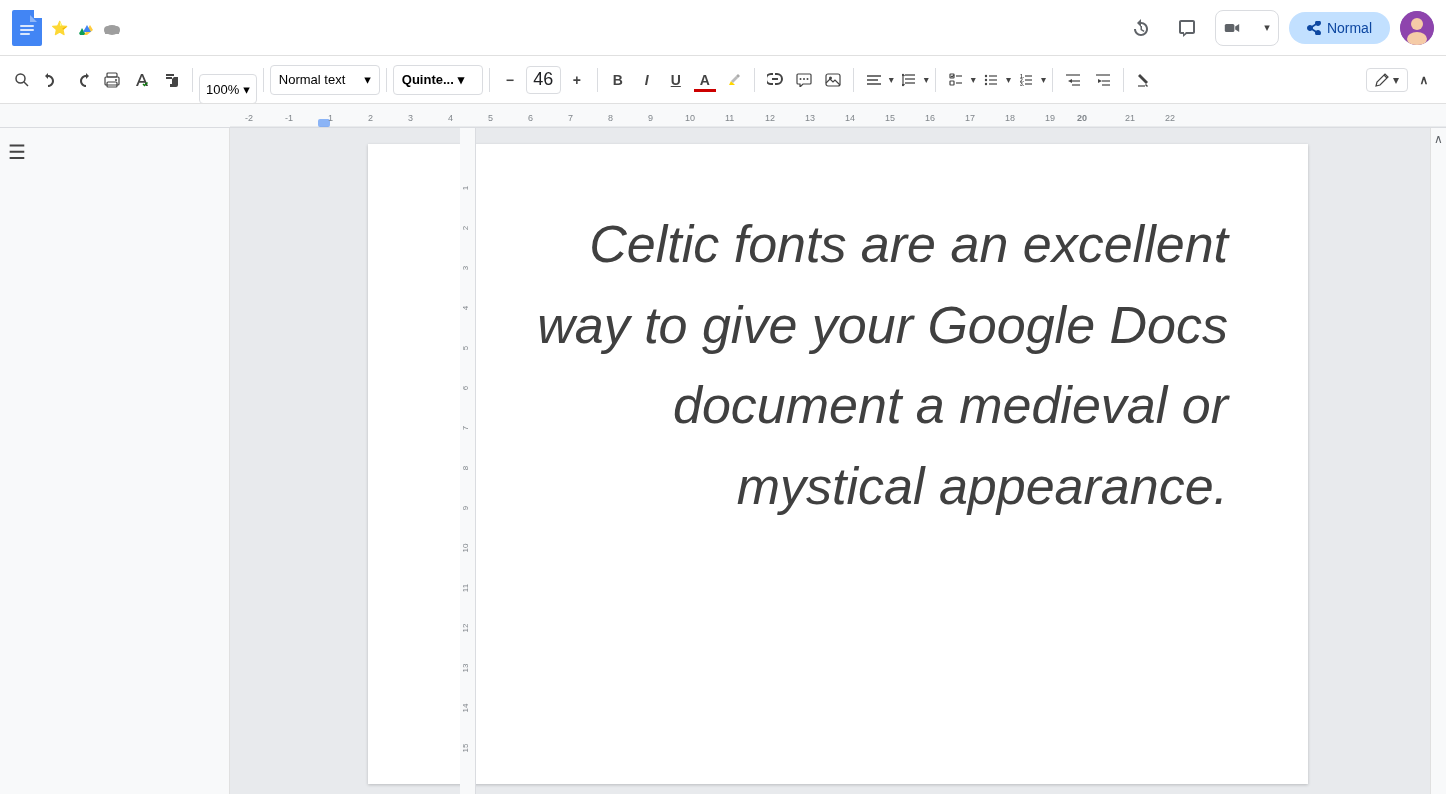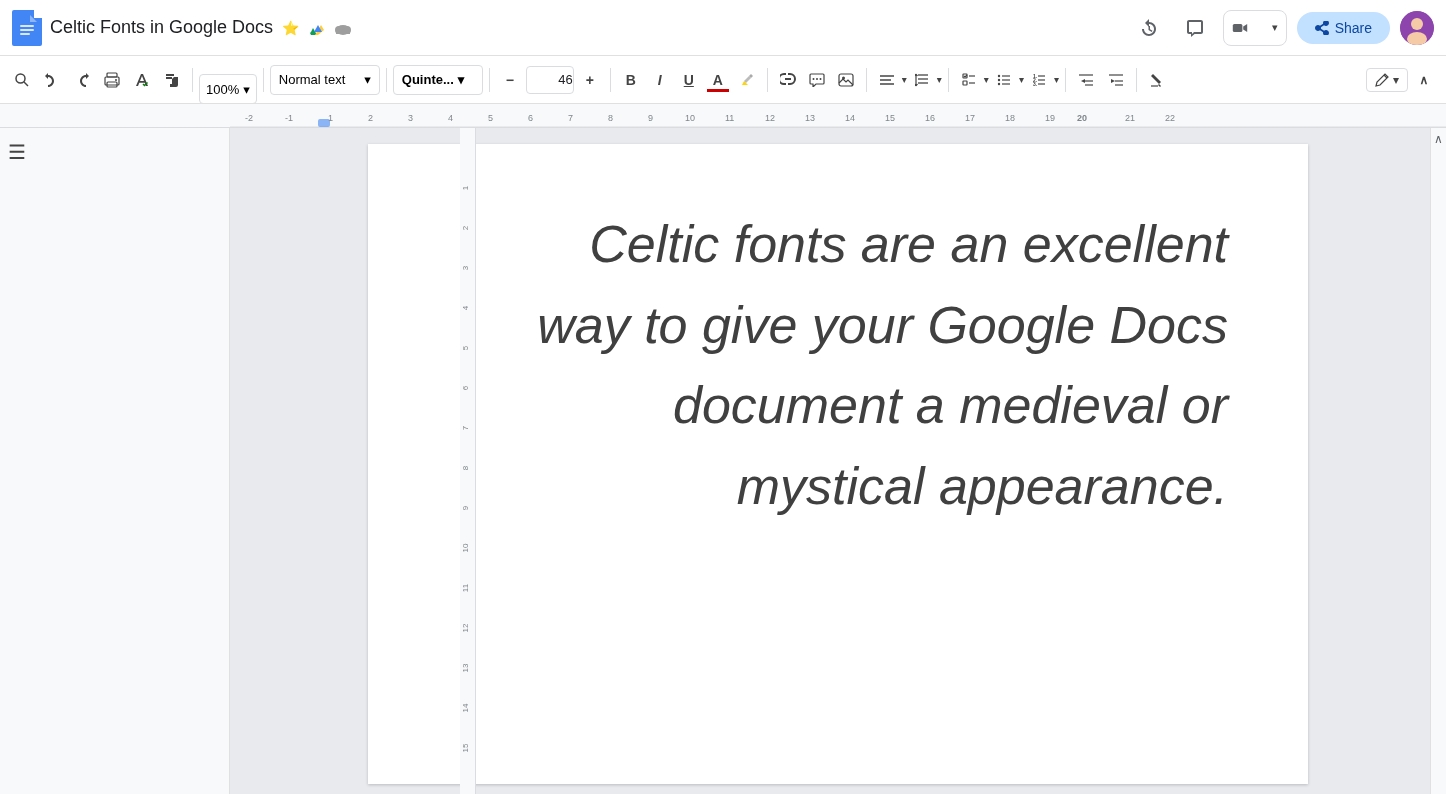--- a/index.html
+++ b/index.html
@@ -190,26 +190,26 @@
       height: 30px;
       min-width: 90px;
       font-weight: bold;
     }
     .font-size-area {
       display: flex;
       align-items: center;
       gap: 2px;
     }
     .font-size-input {
-      width: 48px;
+      width: 35px;
       height: 28px;
       border: 1px solid #dadce0;
       border-radius: 4px;
-      text-align: right;
-      font-size: 13px;
+      text-align: center;
+      font-size: 18px;
       color: #202124;
     }
     .fmt-btn {
       width: 28px;
       height: 28px;
       border-radius: 4px;
       display: flex;
       align-items: center;
       justify-content: center;
       cursor: pointer;
@@ -321,21 +321,20 @@
       <rect width="20" height="26" rx="2" fill="#4285f4"></rect>
       <polygon points="13,0 20,7 13,7" fill="rgba(255,255,255,0.4)"></polygon>
       <rect x="3" y="10" width="14" height="2" rx="1" fill="white" opacity="0.8"></rect>
       <rect x="3" y="14" width="14" height="2" rx="1" fill="white" opacity="0.8"></rect>
       <rect x="3" y="18" width="10" height="2" rx="1" fill="white" opacity="0.8"></rect>
     </svg>
   </div>
 
   <div class="doc-title-area">
     <div class="doc-title-row">
-      <span class="doc-title">Celtic Fonts in Google Docs</span>
       <div class="title-icons">
         <span class="title-icon">⭐</span>
         <span class="title-icon">
           <svg width="16" height="16" viewBox="0 0 16 16">
               <path d="M2 12l2-4 4 7H2l-1-2z" fill="#0f9d58"></path>
               <path d="M6 15l6-10 3 5-6 5H6z" fill="#ffcd40"></path>
               <path d="M9 5l4 7H5l4-7z" fill="#4285f4"></path>
             </svg>
         </span>
         <span class="title-icon">
@@ -366,21 +365,21 @@
       <svg width="16" height="12" viewBox="0 0 20 14">
           <rect x="1" y="2" width="12" height="10" rx="2" fill="#5f6368"></rect>
           <path d="M14 5l5-3v10l-5-3V5z" fill="#5f6368"></path>
         </svg>
       <span style="font-size:11px;">▾</span>
     </div>
     <button class="share-btn">
       <svg width="14" height="14" viewBox="0 0 14 14">
           <path d="M11 9c-.76 0-1.44.3-1.94.78L5.91 7.7C5.96 7.48 6 7.24 6 7s-.04-.48-.09-.7l3.09-1.97C9.56 4.72 10.24 5 11 5c1.66 0 3-1.34 3-3S12.66-1 11-1 8 .34 8 2c0 .24.04.48.09.7L5 4.67C4.44 4.26 3.75 4 3 4 1.34 4 0 5.34 0 7s1.34 3 3 3c.75 0 1.44-.26 2-.67l3.09 1.97c-.05.21-.09.43-.09.7 0 1.66 1.34 3 3 3s3-1.34 3-3S12.66 9 11 9z" fill="#0d47a1"></path>
         </svg>
-      <span>Share</span>
+      <span>Normal</span>
     </button>
     <div class="avatar">
       <svg width="34" height="34" viewBox="0 0 34 34">
           <circle cx="17" cy="17" r="17" fill="#8e44ad"></circle>
           <circle cx="17" cy="13" r="6" fill="#f5cba7"></circle>
           <ellipse cx="17" cy="28" rx="10" ry="7" fill="#f5cba7"></ellipse>
         </svg>
     </div>
   </div>
 </div>

